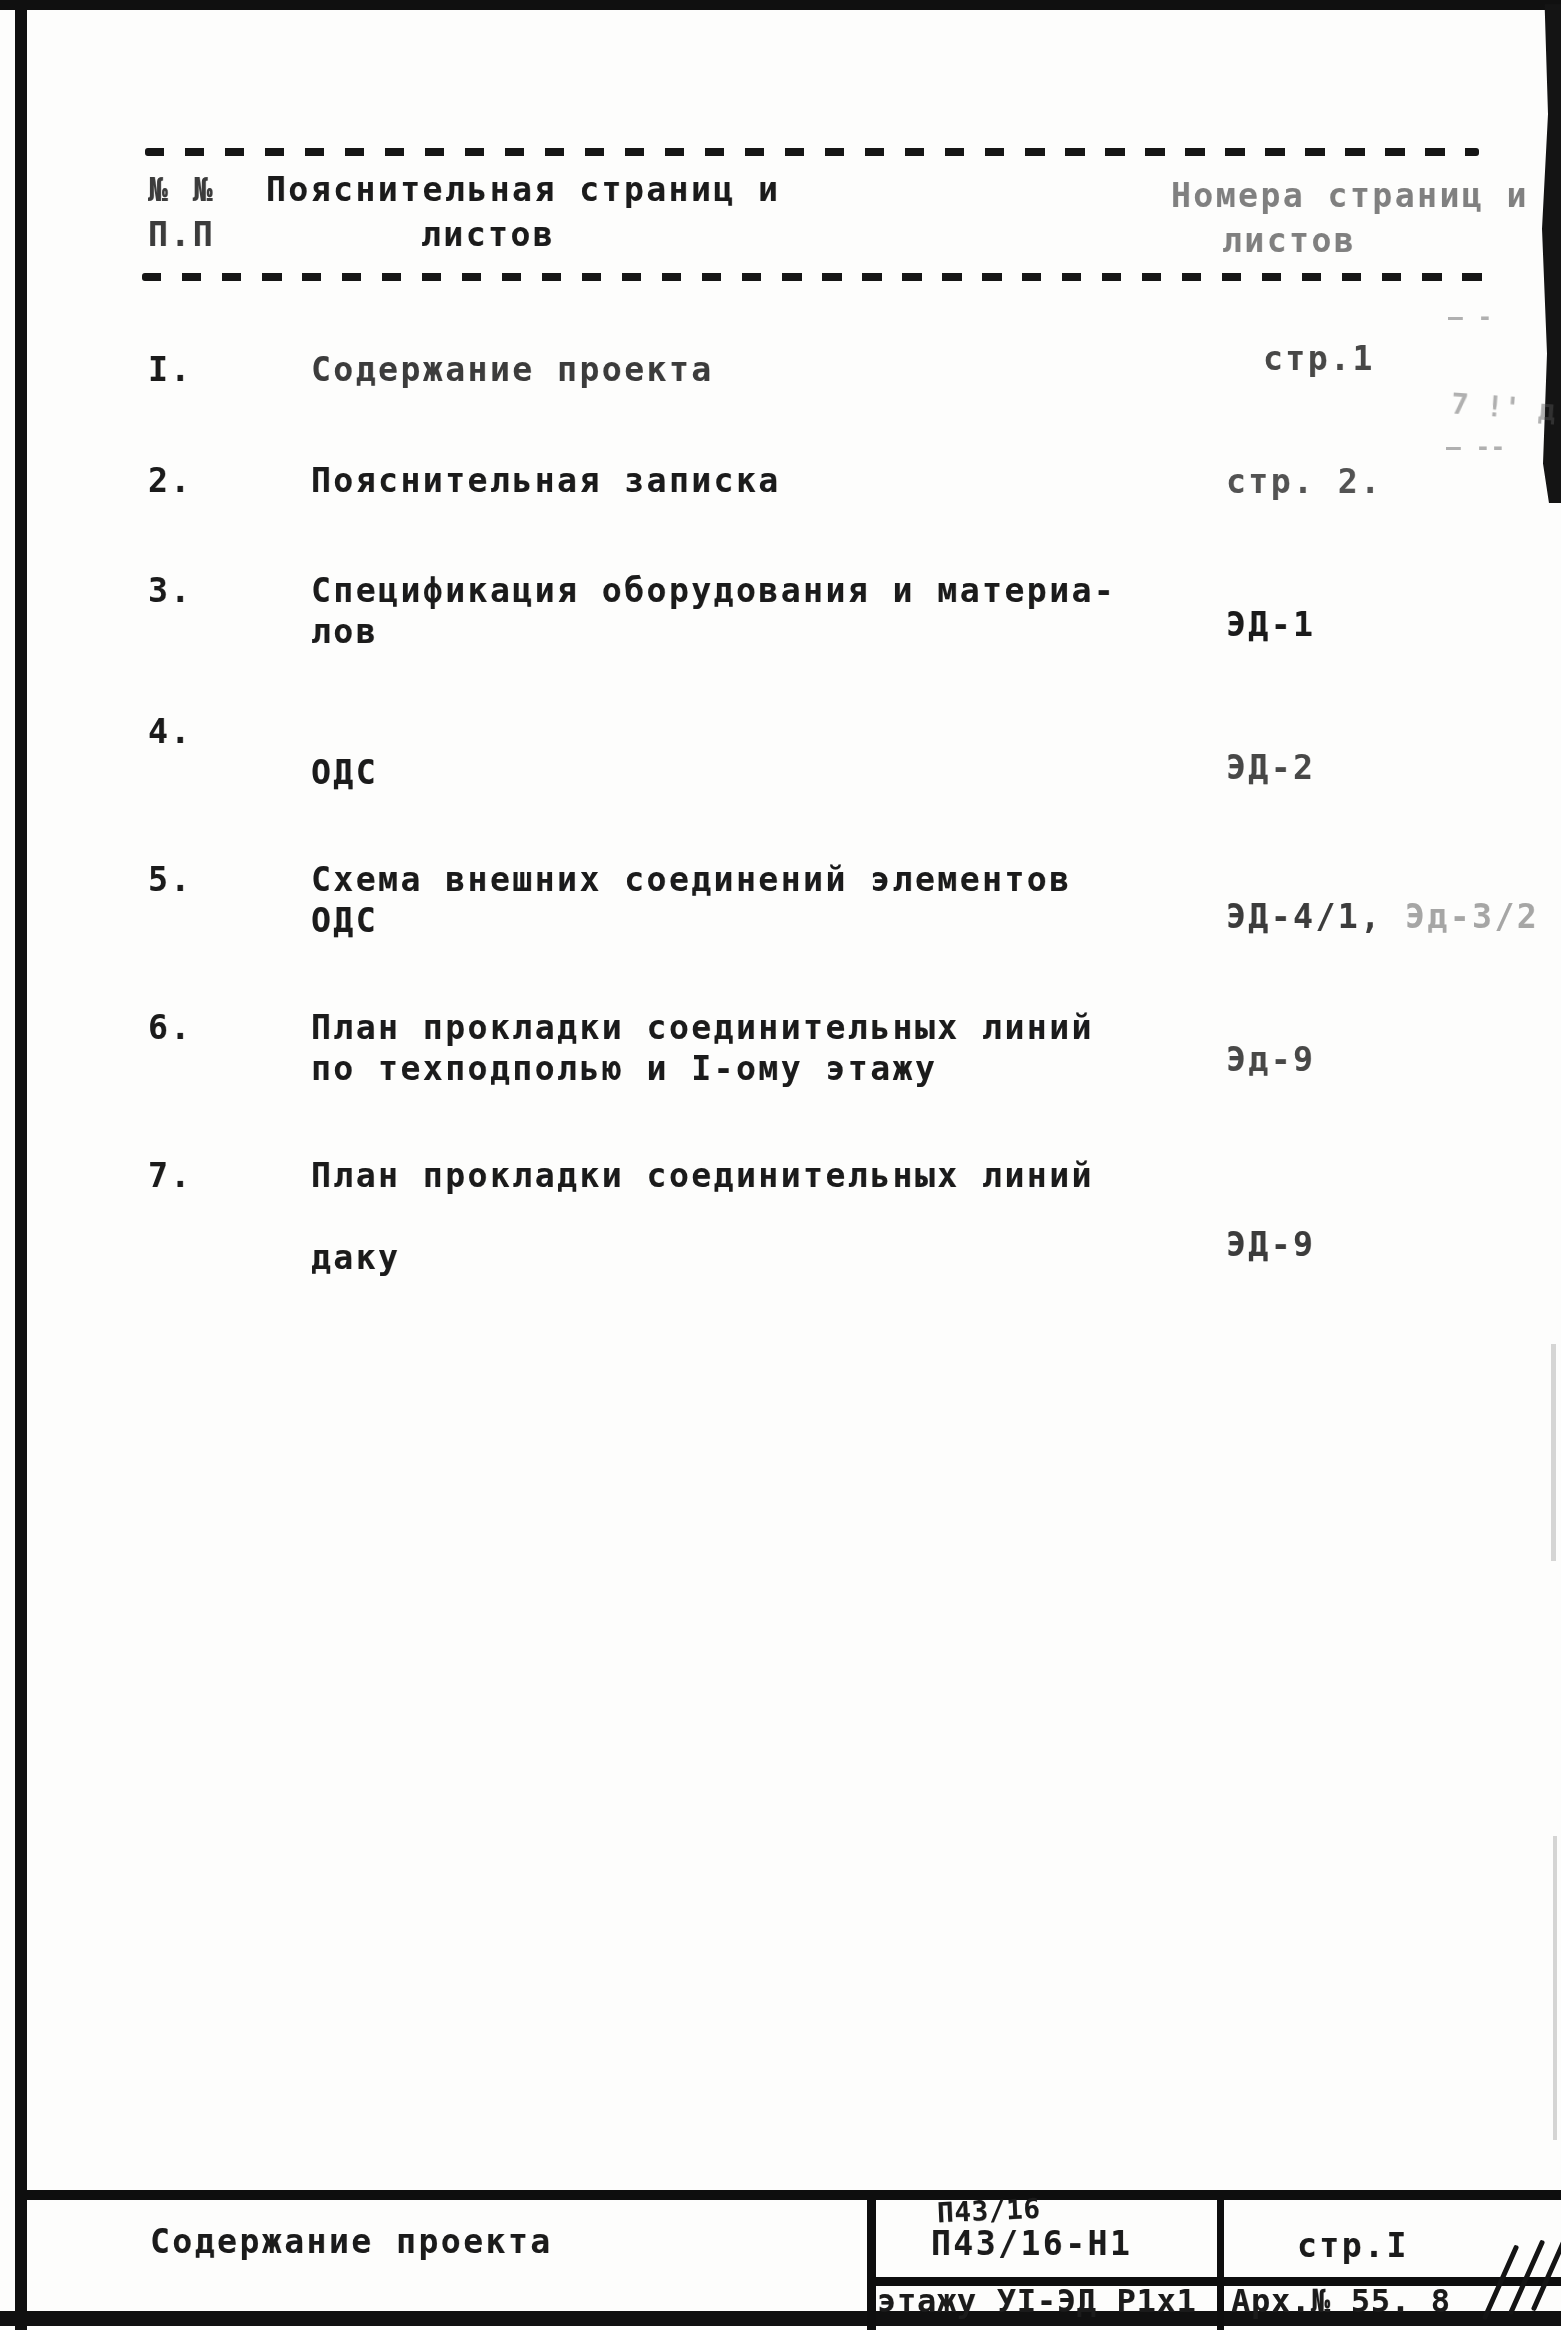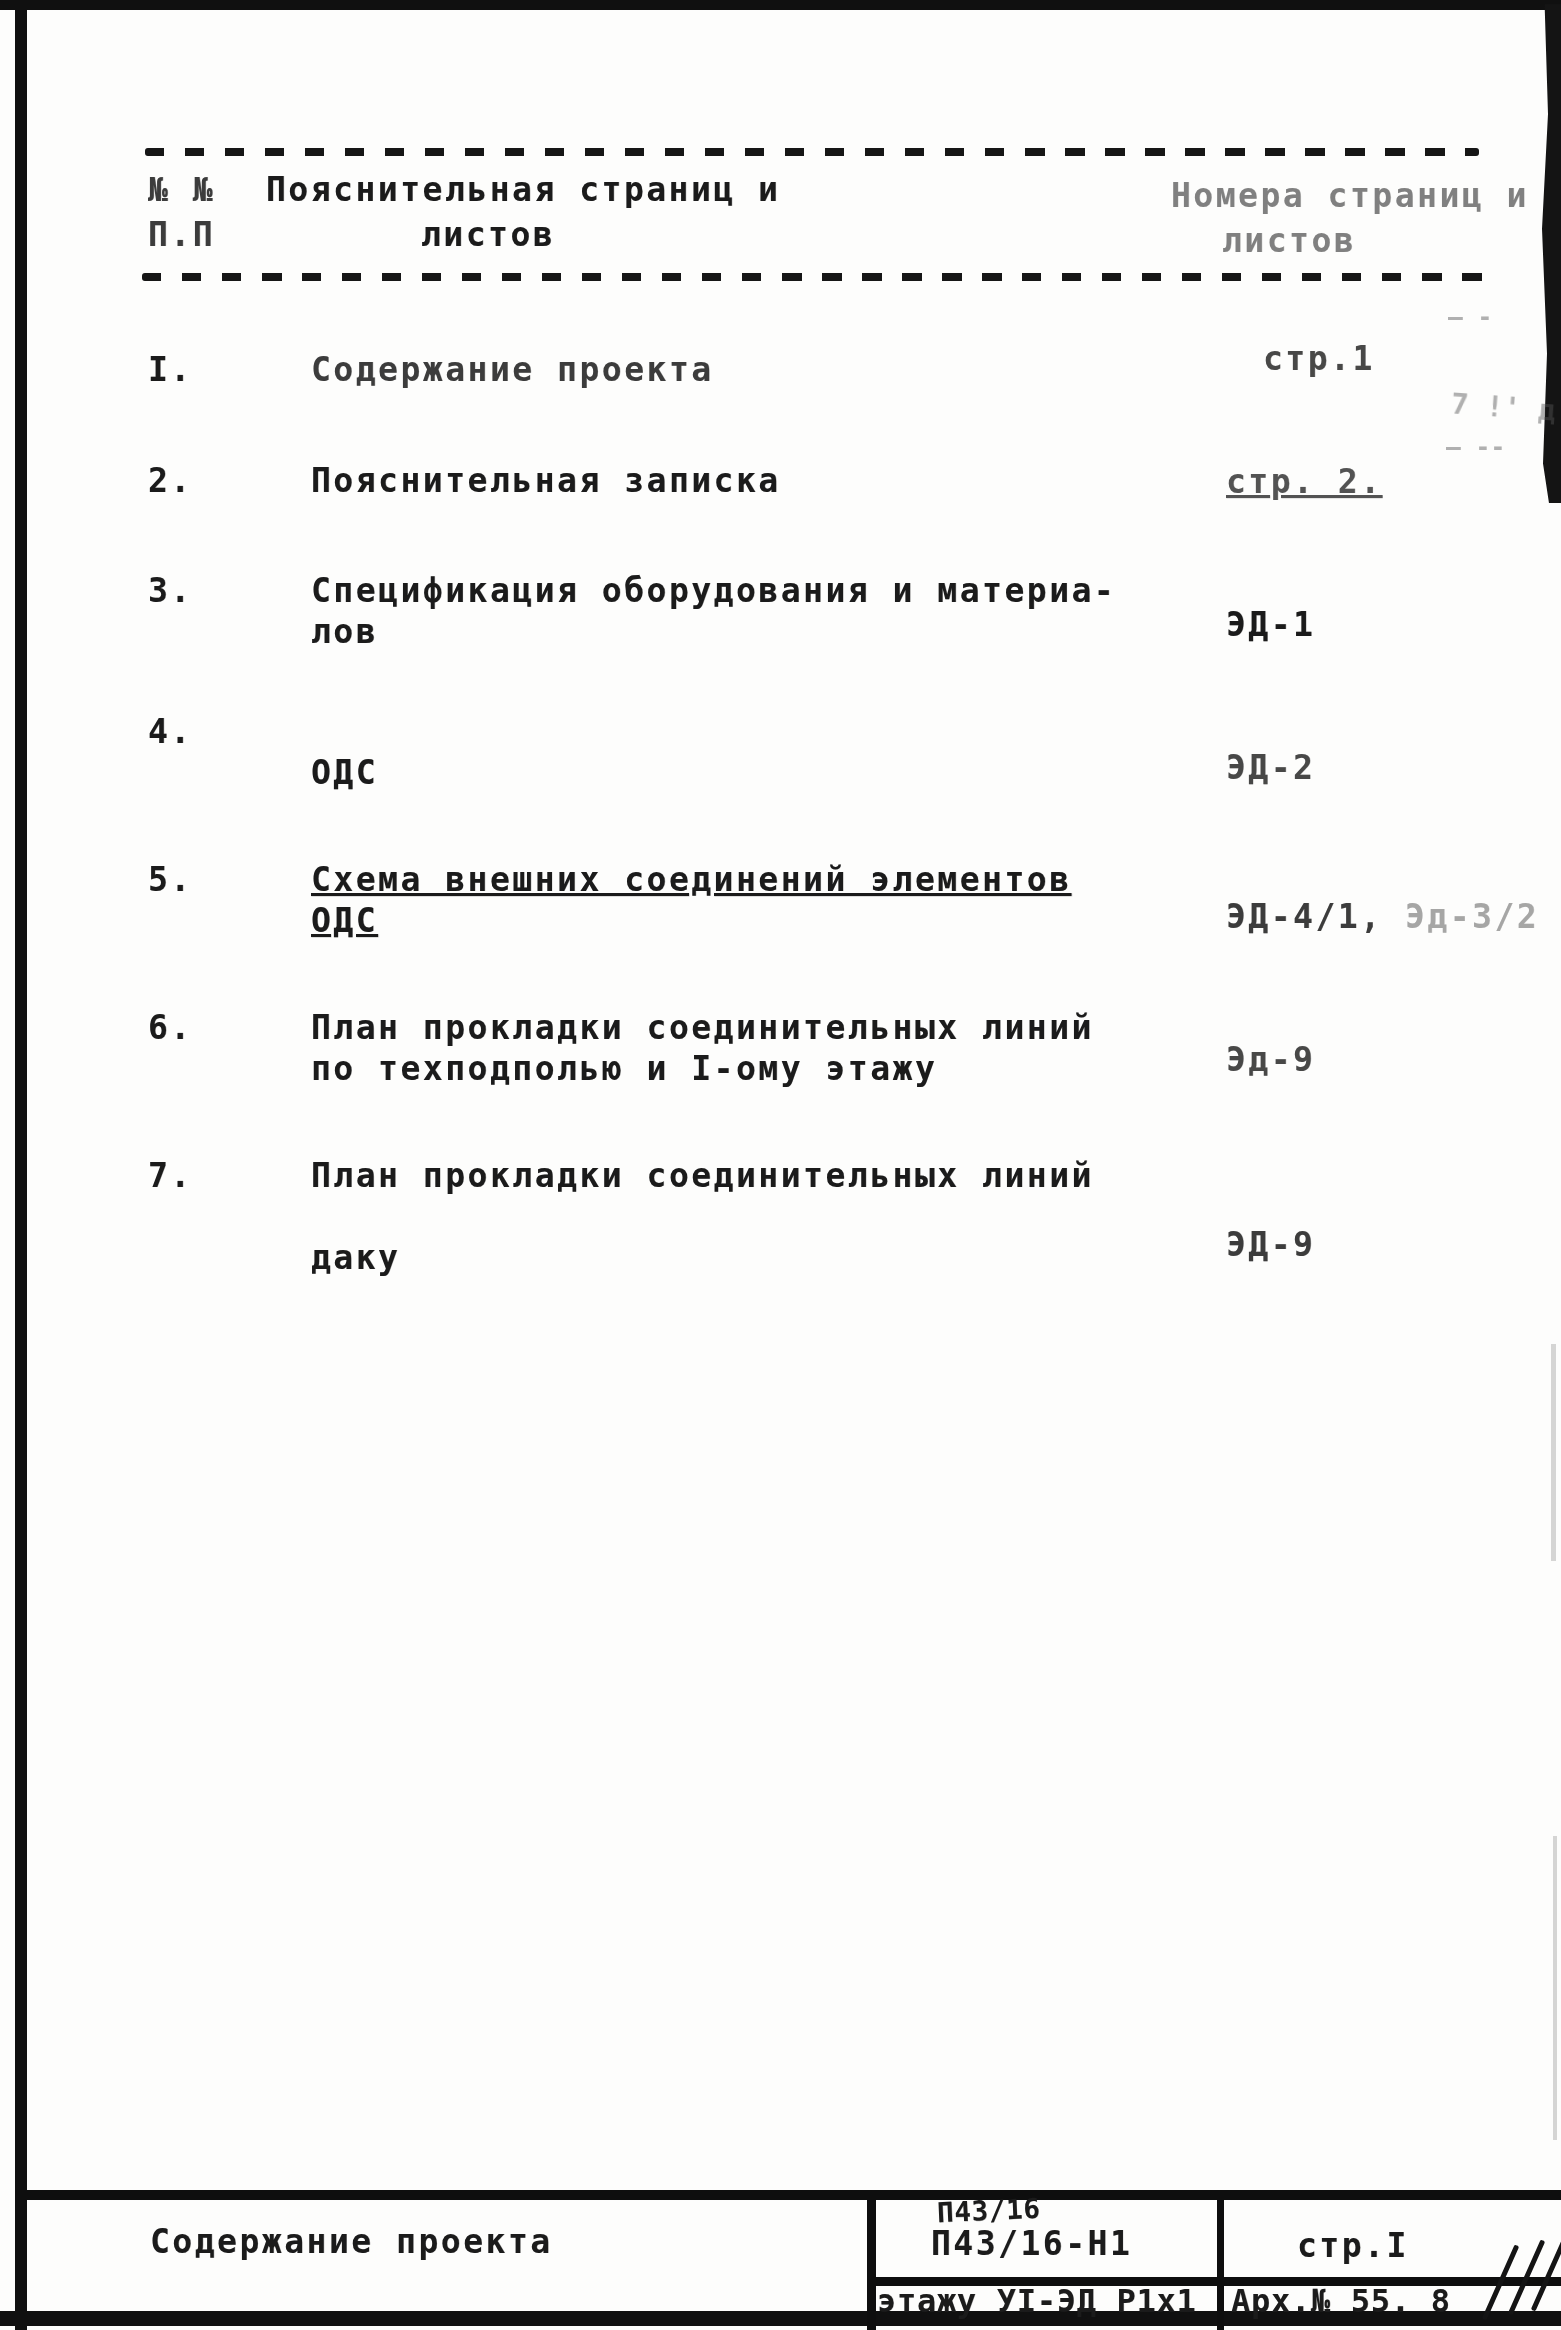--- a/index.html
+++ b/index.html
@@ -19,21 +19,21 @@
     clip-path:polygon(18% 0,100% 0,100% 100%,40% 100%,10% 92%,30% 70%,5% 45%,35% 22%);}
   .edge-streak{background:#8a8a8a;opacity:.35;}
   
   .tw{
     font-weight:700;font-size:33px;line-height:41px;letter-spacing:2.5px;
     text-shadow:0.4px 0.4px 0 rgba(20,20,20,.35);
     white-space:pre;
   }
   .tw-small{font-size:32px;}
   .faint55{opacity:.55;filter:blur(0.4px);}
-  .faint75{opacity:.75;text-decoration:underline;}
+  .faint75{opacity:.75;}
   .faint80{opacity:.8;}
   .faint85{opacity:.85;}
   .smudge{opacity:.45;filter:blur(0.7px);}
   
   .dash-line{
     height:8px;
     background:repeating-linear-gradient(90deg,#161616 0 19.5px,transparent 19.5px 40px);
     border-radius:2.9px;
   }
   
@@ -85,21 +85,21 @@
 
 <div class="abs tw row-num" style="top:570px;">3.</div>
 <div class="abs tw row-name" style="top:570px;"><span>Спецификация оборудования и материа-</span><br><span>лов</span></div>
 <div class="abs tw row-pages" style="top:604px;">ЭД-1</div>
 
 <div class="abs tw row-num" style="top:711px;">4.</div>
 <div class="abs tw row-name" style="top:711px;"><br><span>ОДС</span></div>
 <div class="abs tw row-pages faint80" style="top:747px;filter:blur(0.3px);">ЭД-2</div>
 
 <div class="abs tw row-num" style="top:859px;">5.</div>
-<div class="abs tw row-name" style="top:859px;text-decoration:underline;"><span>Схема внешних соединений элементов</span><br><span>ОДС</span></div>
+<div class="abs tw row-name" style="top:859px;"><span>Схема внешних соединений элементов</span><br><span>ОДС</span></div>
 <div class="abs tw row-pages faint85" style="top:896px;"><span>ЭД-4/1,</span> <span class="smudge">Эд-3/2</span></div>
 
 <div class="abs tw row-num" style="top:1007px;">6.</div>
 <div class="abs tw row-name" style="top:1007px;"><span>План прокладки соединительных линий</span><br><span>по техподполью и I-ому этажу</span></div>
 <div class="abs tw row-pages faint80" style="top:1039px;">Эд-9</div>
 
 <div class="abs tw row-num" style="top:1155px;">7.</div>
 <div class="abs tw row-name" style="top:1155px;"><span>План прокладки соединительных линий</span><br><br><span>даку</span></div>
 <div class="abs tw row-pages faint85" style="top:1224px;">ЭД-9</div>
 

